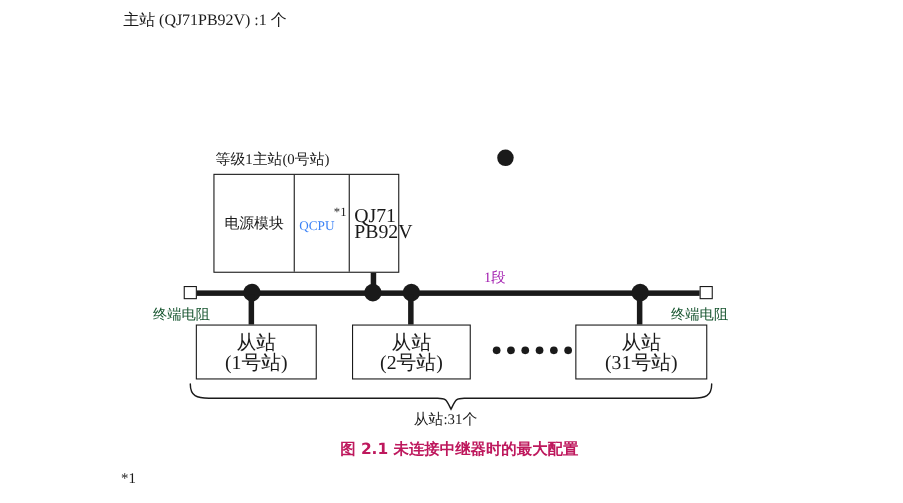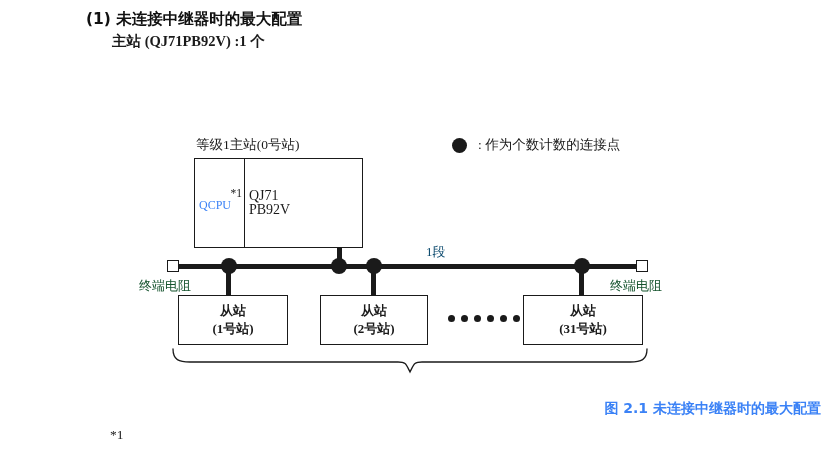--- a/index.html
+++ b/index.html
@@ -34,21 +34,20 @@
   .sec-num { display: inline; }
   .sec-text { display: inline; }
 
   .spec-line {
     font-family: "Liberation Serif", "DejaVu Serif", serif;
     font-size: 14.5px;
     line-height: 23px;
     color: #1a1a1a;
     margin-left: 26px;
     white-space: nowrap;
-    font-weight: bold;
   }
 
   
   #figure-area {
     left: 0; top: 0; width: 821px; height: 457px;
     pointer-events: none;
   }
   #figure-area > * { pointer-events: auto; }
 
   
@@ -103,21 +102,21 @@
     margin-top: 4px;
   }
   .footnote-mark {
     position: absolute;
     right: 2px;
     top: 28px;
     font-size: 11.5px;
     color: #1a1a1a;
   }
   .slot-label-net {
-    font-size: 14px;
+    font-size: 18px;
     color: #1a1a1a;
     line-height: 14px;
     margin-left: 4px;
     white-space: nowrap;
   }
 
   
   #bus-line {
     left: 174px; top: 264px; width: 468px; height: 5px;
     background: #1a1a1a;
@@ -133,23 +132,23 @@
 
   .term-label {
     font-size: 13px;
     color: #14532d;
     white-space: nowrap;
   }
   #terminator-left-label  { left: 139px; top: 277px; }
   #terminator-right-label { left: 610px; top: 277px; }
 
   #segment-label {
-    left: 426px; top: 243px;
+    left: 440px; top: 243px;
     font-size: 13px;
-    color: #0c4a6e;
+    color: #a21caf;
     white-space: nowrap;
   }
 
   
   .conn-dot {
     width: 16px; height: 16px; border-radius: 50%;
     background: #1a1a1a;
   }
   
   .drop {
@@ -162,25 +161,24 @@
     border: 1.4px solid #1a1a1a;
     box-sizing: border-box;
     background: #ffffff;
     display: flex;
     flex-direction: column;
     align-items: center;
     justify-content: center;
     height: 50px;
   }
   .slave-line {
-    font-size: 13px;
+    font-size: 18px;
     line-height: 18px;
     color: #1a1a1a;
     white-space: nowrap;
-    font-weight: bold;
   }
   #slave-box-0 { left: 178px; top: 295px; width: 110px; }
   #slave-box-1 { left: 320px; top: 295px; width: 108px; }
   #slave-box-2 { left: 523px; top: 295px; width: 120px; }
 
   
   #ellipsis {
     left: 448px; top: 315px;
     display: flex;
     gap: 6px;
@@ -198,59 +196,57 @@
     left: 0; top: 372px; width: 821px;
     text-align: center;
     font-size: 13.5px;
     color: #1a1a1a;
   }
   #brace-label span { margin-left: -11px; }
 
   
   #figure-caption {
     left: 0; top: 400px; width: 821px;
-    text-align: right;
+    text-align: center;
     font-family: "DejaVu Sans", "Liberation Sans", sans-serif;
     font-weight: bold;
     font-size: 14px;
-    color: #3b82f6;
+    color: #be185d;
   }
   #figure-caption span { margin-left: 14px; }
 
   
   #footnote {
     left: 110px; top: 427px;
     font-size: 13.5px;
     color: #1a1a1a;
     white-space: nowrap;
     display: flex;
   }
   #footnote .fn-mark { width: 34px; }
 </style>
 </head>
 <body>
 
 <div class="abs" id="heading-section">
-  <div class="sec-title">
-    <span class="sec-num">(1)</span>
-    <span class="sec-text">未连接中继器时的最大配置</span>
-  </div>
   <div class="spec-line">主站 (QJ71PB92V) :1 个</div>
 </div>
 
 <div class="abs" id="figure-area">
 
   <div class="abs" id="legend">
     <span class="dot"></span>
-    <span class="legend-text">: 作为个数计数的连接点</span>
   </div>
 
   <div class="abs" id="master-label">等级1主站(0号站)</div>
 
   <div class="abs" id="master-rack">
+    <div class="rack-slot" id="slot-power">
+      <span class="slot-label-power">电源模块</span>
+    </div>
     <div class="rack-slot" id="slot-cpu">
       <span class="slot-label-cpu">QCPU</span>
       <span class="footnote-mark">*1</span>
     </div>
     <div class="rack-slot" id="slot-net">
       <span class="slot-label-net"><span>QJ71</span><br><span>PB92V</span></span>
     </div>
   </div>
 
   <div class="abs drop" style="left:337px; top:248px; height:20px;"></div>
@@ -291,20 +287,23 @@
       <span></span>
       <span></span>
       <span></span>
     </div>
 
   <div class="abs" id="brace-svg">
     <svg width="480" height="26" viewBox="0 0 480 26" xmlns="http://www.w3.org/2000/svg">
       <path d="M3 1 C3 12, 9 14, 20 14 L228 14 C236 14, 236 16, 240 24 C244 16, 244 14, 252 14 L460 14 C471 14, 477 12, 477 1" fill="none" stroke="#1a1a1a" stroke-width="1.3" stroke-linecap="round"></path>
     </svg>
   </div>
+  <div class="abs" id="brace-label">
+    <span>从站:31个</span>
+  </div>
 </div>
 
 <div class="abs" id="figure-caption">
   <span>图 2.1  未连接中继器时的最大配置</span>
 </div>
 
 <div class="abs" id="footnote">
   <span class="fn-mark">*1</span>
 </div>
 

